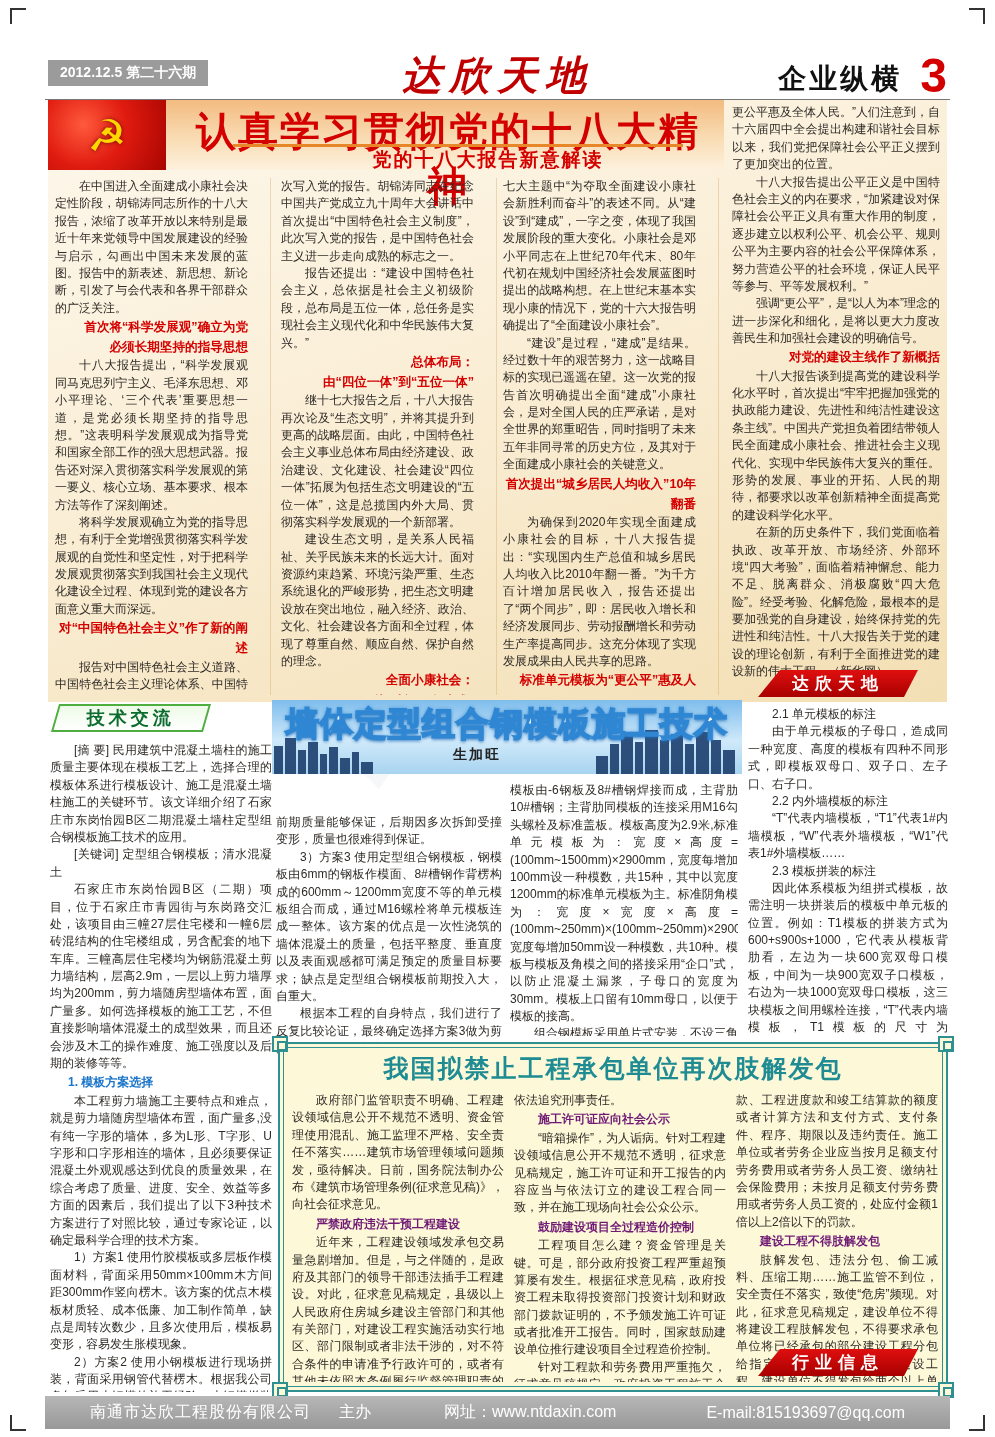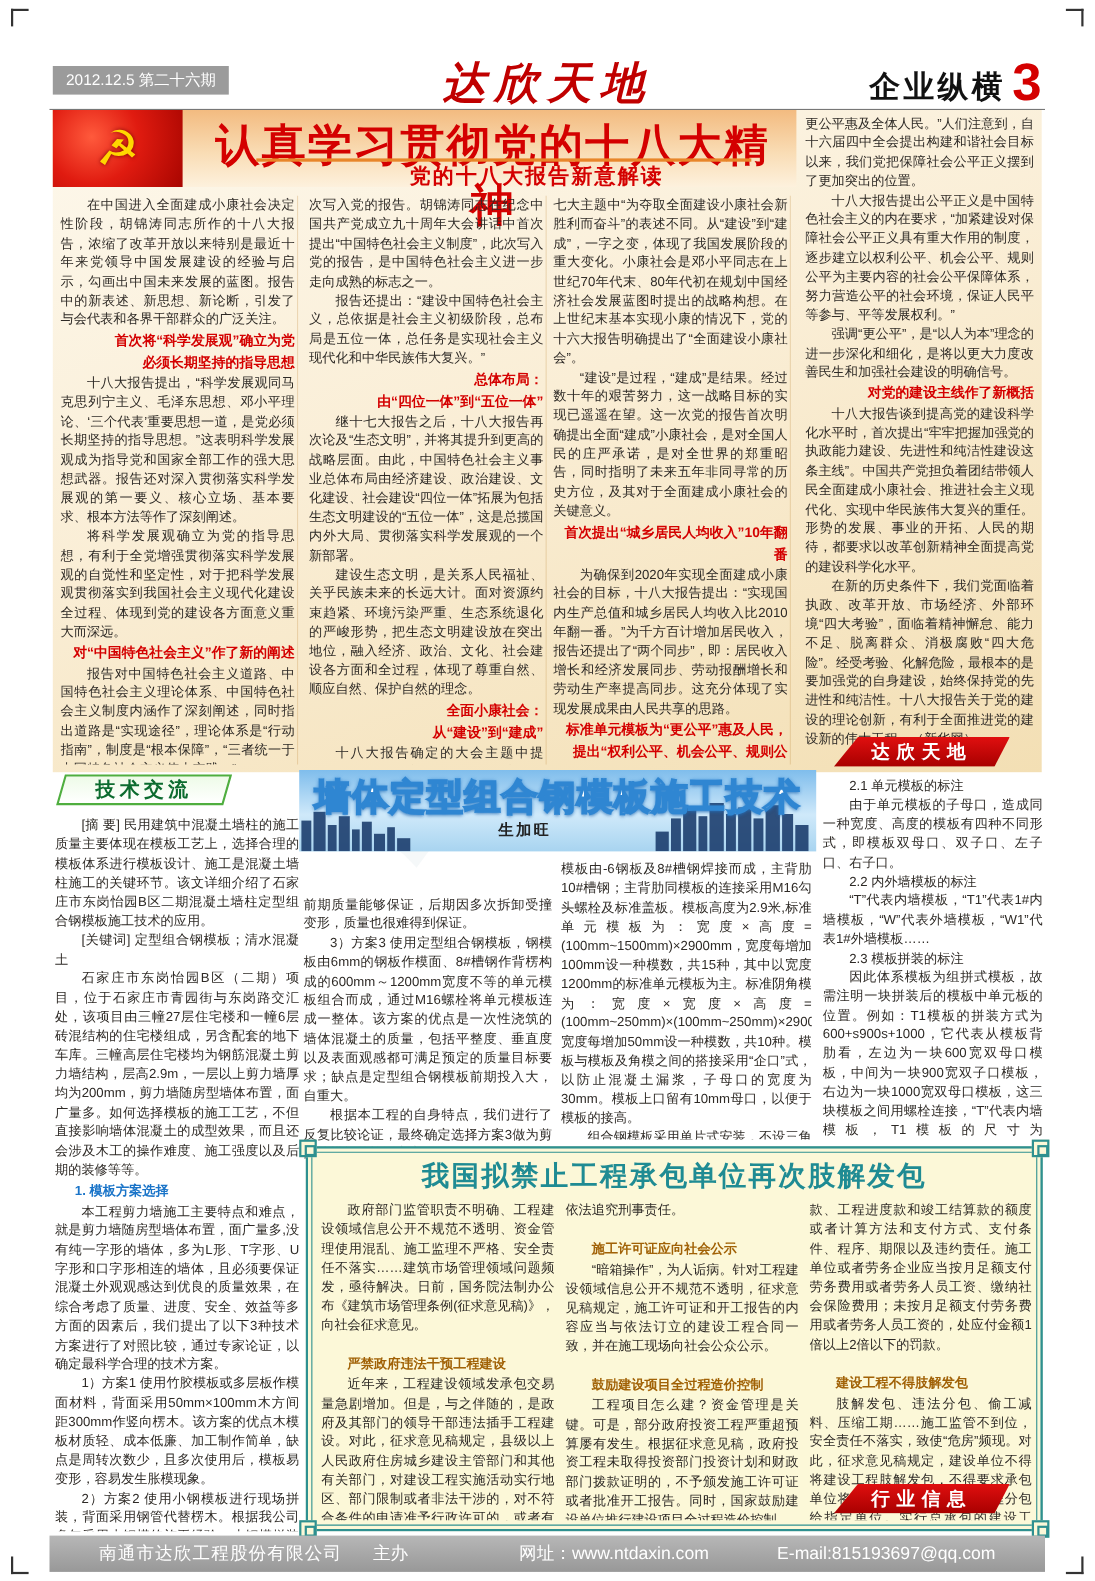--- a/index.html
+++ b/index.html
@@ -8,23 +8,23 @@
   #page { position:relative; width:995px; height:1437px; background:#ffffff; overflow:hidden; }
 
   
   .cmark { position:absolute; width:16px; height:16px; }
   .cmark.tl { left:10px; top:8px; border-left:2px solid #333; border-top:2px solid #333; }
   .cmark.tr { right:10px; top:8px; border-right:2px solid #333; border-top:2px solid #333; }
   .cmark.bl { left:10px; bottom:6px; border-left:2px solid #333; border-bottom:2px solid #333; }
   .cmark.br { right:10px; bottom:6px; border-right:2px solid #333; border-bottom:2px solid #333; }
 
   
-  #date-badge { position:absolute; left:48px; top:60px; background:#9b9b9b; color:#fff; font-weight:normal; font-size:14px; padding:4px 12px; }
+  #date-badge { position:absolute; left:48px; top:60px; background:#9b9b9b; color:#fff; font-weight:bold; font-size:14px; padding:4px 12px; }
   #masthead { position:absolute; left:0; right:0; top:48px; text-align:center; font-family:"DejaVu Serif","Liberation Serif",serif; font-style:italic; font-weight:bold; font-size:40px; color:#c00000; letter-spacing:8px; }
-  #section-wrap { position:absolute; right:48px; top:52px; display:flex; align-items:flex-start; gap:6px; }
+  #section-wrap { position:absolute; right:48px; top:52px; display:flex; align-items:flex-start; gap:18px; }
   #section-title { font-size:28px; font-weight:bold; color:#111; letter-spacing:3px; margin-top:8px; }
   #page-number { font-size:48px; font-weight:bold; color:#d40000; line-height:1; }
   #header-rule { position:absolute; left:45px; right:45px; top:99px; height:1px; background:#777; }
 
   
   .watermark { position:absolute; left:320px; top:430px; font-size:300px; font-weight:bold; color:rgba(120,150,170,.07); transform:rotate(-12deg); pointer-events:none; }
 
   
   #party-panel { position:absolute; left:48px; top:100px; width:899px; height:602px; background:linear-gradient(160deg,#fdf8ec 0%,#faeed6 45%,#f3dfb4 100%); }
   #party-banner { position:absolute; left:0; top:0; width:676px; height:70px; background:linear-gradient(180deg,#f3bb80 0%,#f9dcb4 55%,#fdf1dd 100%); }
@@ -32,27 +32,27 @@
   #party-headline { position:absolute; left:130px; top:4px; width:540px; text-align:center; font-size:40px; font-weight:bold; color:#d40000; letter-spacing:2px; }
   #party-underline { position:absolute; left:185px; top:44px; width:450px; height:3px; background:#e8862a; }
   #party-subhead { position:absolute; left:250px; top:47px; width:380px; text-align:center; font-size:19px; font-weight:bold; color:#d40000; letter-spacing:2px; }
 
   .ncol { position:absolute; overflow:hidden; color:#2e2a26; }
   .tx { font-size:12px; line-height:1.45; text-align:justify; }
   .tx.p { text-indent:2em; }
   .tx.pn { text-indent:0; }
   .tx.hr1 { color:#d40000; font-weight:bold; text-align:right; text-indent:0; font-size:12.6px; line-height:1.6; }
   .tx.hb { color:#1a74c8; font-weight:bold; text-indent:1.5em; line-height:1.7; }
-  .tx.ho { color:#a16207; font-weight:bold; text-indent:2em; line-height:1.7;margin-top:16px; }
+  .tx.ho { color:#701a75; font-weight:bold; text-indent:2em; line-height:1.7; }
 
   #party-col1 { left:7px;  top:78px; width:216px; height:517px; }
   #party-col2 { left:233px; top:78px; width:216px; height:517px; }
   #party-col3 { left:455px; top:78px; width:216px; height:517px; }
   #party-col4 { left:684px; top:4px;  width:208px; height:592px; }
-  #party-col1,#party-col2,#party-col3 { border-right:1px solid rgba(200,150,80,.30); padding-right:2px; }
+  #party-col1,#party-col2,#party-col3 { border-right:1px solid rgba(200,150,80,.30); padding-right:22px; }
 
   .ribbon { position:absolute; height:27px; background:linear-gradient(180deg,#e00f0f,#a80000); color:#fff; font-size:17px; font-weight:bold; letter-spacing:6px; text-align:center; line-height:27px; clip-path:polygon(22px 0,100% 0,calc(100% - 14px) 100%,0 100%); box-shadow:0 2px 2px rgba(0,0,0,.25); }
   #party-ribbon { left:758px; top:670px; width:160px; }
 
   
   #tech-tag { position:absolute; left:55px; top:704px; width:152px; height:28px; border:2px solid #4fae3f; background:linear-gradient(180deg,#eefbe8,#ffffff); transform:skewX(-16deg); }
   #tech-tag span { display:block; transform:skewX(16deg); text-align:center; font-size:18px; font-weight:bold; color:#0c6b2f; letter-spacing:4px; line-height:25px; }
   #tech-left { left:50px; top:742px; width:222px; height:650px; }
 
   #tech-banner { position:absolute; left:272px; top:700px; width:470px; height:74px; background:linear-gradient(180deg,#7fbdec 0%,#cfe9fa 55%,#a8d4f0 100%); overflow:hidden; }
@@ -73,21 +73,21 @@
   #policy-col1 { left:12px; top:48px; width:212px; height:290px; }
   #policy-col2 { left:234px; top:48px; width:212px; height:290px; }
   #policy-col3 { left:456px; top:48px; width:202px; height:290px; }
   #policy-ribbon { left:478px; top:305px; width:160px; }
 
   
   #footer-bar { position:absolute; left:45px; right:45px; top:1396px; height:33px; background:linear-gradient(180deg,#b7b7b7,#989898); color:#fff; display:flex; align-items:center; font-size:16px; padding:0 45px; }
   #footer-company { letter-spacing:1px; }
   #footer-role { margin-left:28px; }
   #footer-website { margin-left:auto; }
-  #footer-email { margin-left:62px; }
+  #footer-email { margin-left:90px; }
 </style>
 </head>
 <body>
 
 <div id="page">
 
   <div class="cmark tl"></div>
   <div class="cmark tr"></div>
   <div class="cmark bl"></div>
   <div class="cmark br"></div>

